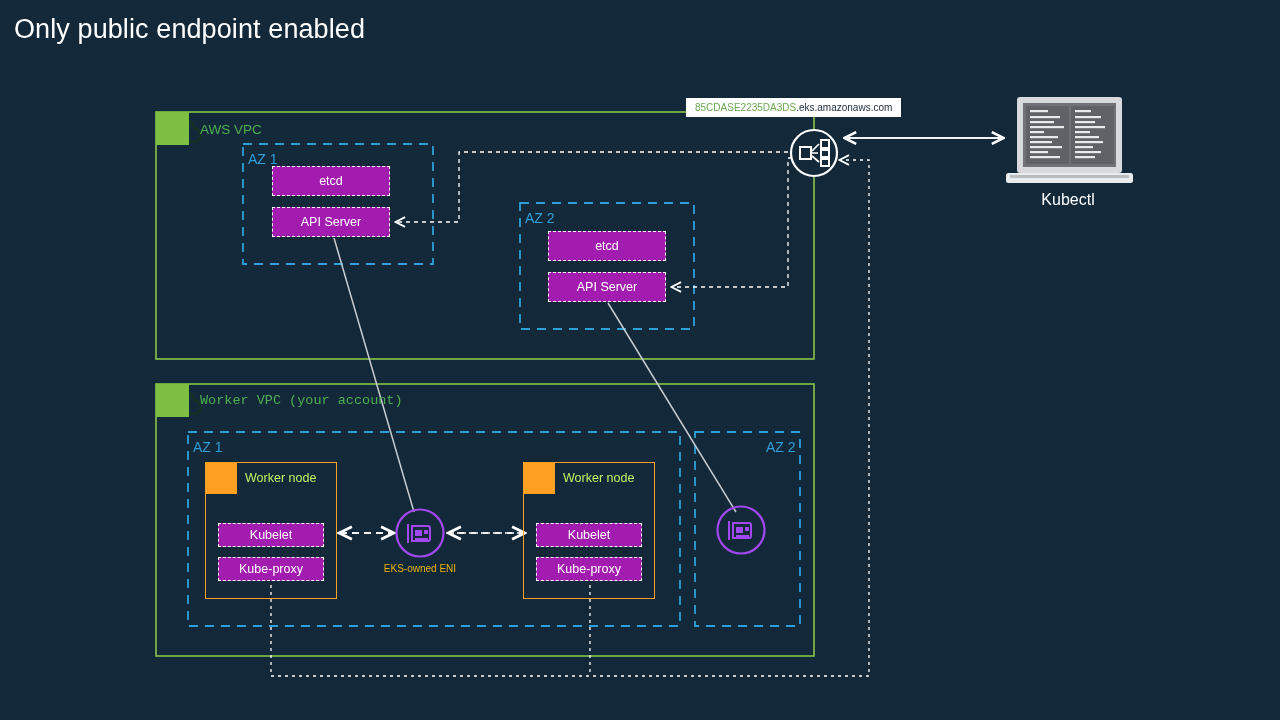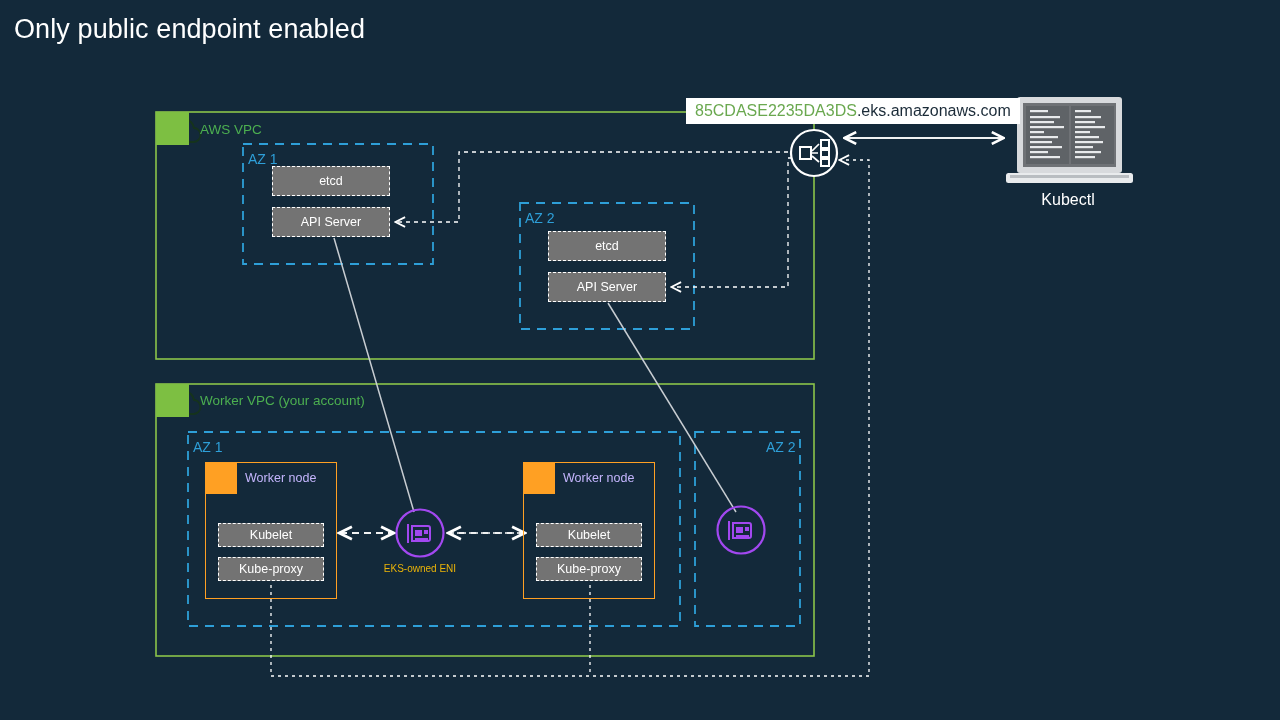--- a/index.html
+++ b/index.html
@@ -10,33 +10,33 @@
 
   .title{position:absolute;left:14px;top:14px;font-size:27px;color:#ffffff;
          letter-spacing:.1px;white-space:nowrap;}
 
   .vpc-label{position:absolute;font-size:13.5px;color:#4caf50;white-space:nowrap;}
   .vpc-icon{position:absolute;width:33px;height:33px;background:#7dbf42;
             display:flex;align-items:center;justify-content:center;}
 
   .az-label{position:absolute;font-size:14px;color:#2e9fd8;white-space:nowrap;}
 
-  .innerbox{position:absolute;background:#737373;border:1.6px dashed #ffffff;
+  .innerbox{position:absolute;background:#a21caf;border:1.6px dashed #ffffff;
             display:flex;align-items:center;justify-content:center;
             font-size:12.5px;color:#ffffff;box-sizing:border-box;white-space:nowrap;}
 
   .wnode{position:absolute;border:1.7px solid #ffa023;box-sizing:border-box;background:transparent;}
   .wnode-icon{position:absolute;width:32px;height:32px;background:#ffa023;
               display:flex;align-items:center;justify-content:center;}
-  .wnode-label{position:absolute;font-size:12.5px;color:#c4b5fd;white-space:nowrap;}
+  .wnode-label{position:absolute;font-size:12.5px;color:#bef264;white-space:nowrap;}
 
   .eni-label{position:absolute;font-size:10px;color:#eab308;text-align:center;
              line-height:15px;white-space:pre-line;}
 
-  .endpoint-chip{position:absolute;background:#ffffff;padding:4px 9px;font-size:16px;
+  .endpoint-chip{position:absolute;background:#ffffff;padding:4px 9px;font-size:10px;
                  white-space:nowrap;box-sizing:border-box;}
   .chip-id{color:#6aa84f;}
   .chip-dom{color:#1b2b38;}
 
   .kubectl-label{position:absolute;font-size:16px;color:#ffffff;text-align:center;
                  width:140px;white-space:nowrap;}
 </style>
 </head>
 <body>
 
@@ -177,21 +177,21 @@
   <div class="az-label" style="left:248px;top:151px;">AZ 1</div>
   <div class="az-label" style="left:525px;top:210px;">AZ 2</div>
 
   <div class="innerbox" style="left:272px;top:166px;width:118px;height:30px;">etcd</div>
   <div class="innerbox" style="left:272px;top:207px;width:118px;height:30px;">API Server</div>
 
   <div class="innerbox" style="left:548px;top:231px;width:118px;height:30px;">etcd</div>
   <div class="innerbox" style="left:548px;top:272px;width:118px;height:30px;">API Server</div>
 
   <div class="vpc-icon" style="left:156px;top:384px;"></div>
-  <div class="vpc-label" style="left:200px;top:393px;">Worker VPC (your account)</div>
+  <div class="vpc-label" style="left:200px;top:393px;font-family:Liberation Mono, monospace;">Worker VPC (your account)</div>
 
   <div class="az-label" style="left:193px;top:439px;">AZ 1</div>
   <div class="az-label" style="left:766px;top:439px;">AZ 2</div>
 
   <div class="wnode" style="left:205px;top:462px;width:132px;height:137px;"></div>
   <div class="wnode-icon" style="left:205px;top:462px;"></div>
   <div class="wnode-label" style="left:245px;top:471px;">Worker node</div>
   <div class="innerbox" style="left:218px;top:523px;width:106px;height:24px;">Kubelet</div>
   <div class="innerbox" style="left:218px;top:557px;width:106px;height:24px;">Kube-proxy</div>
 

